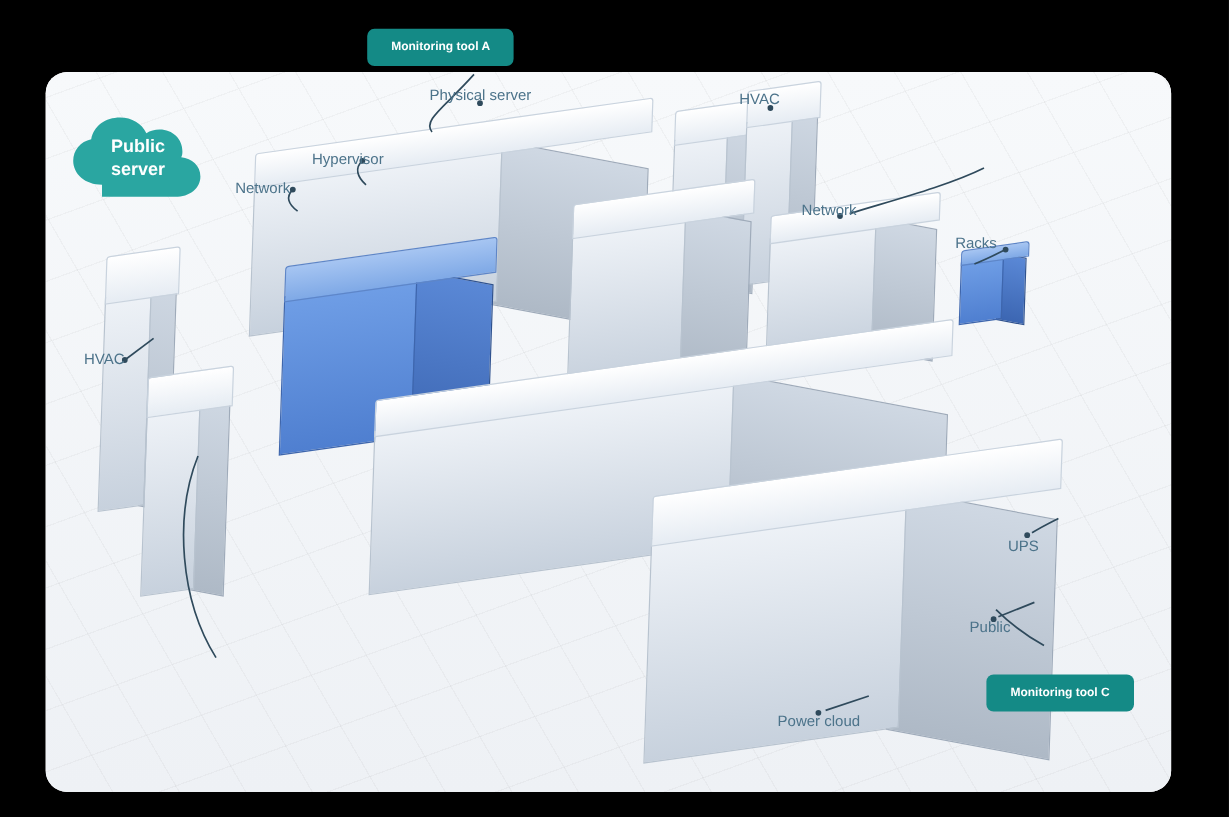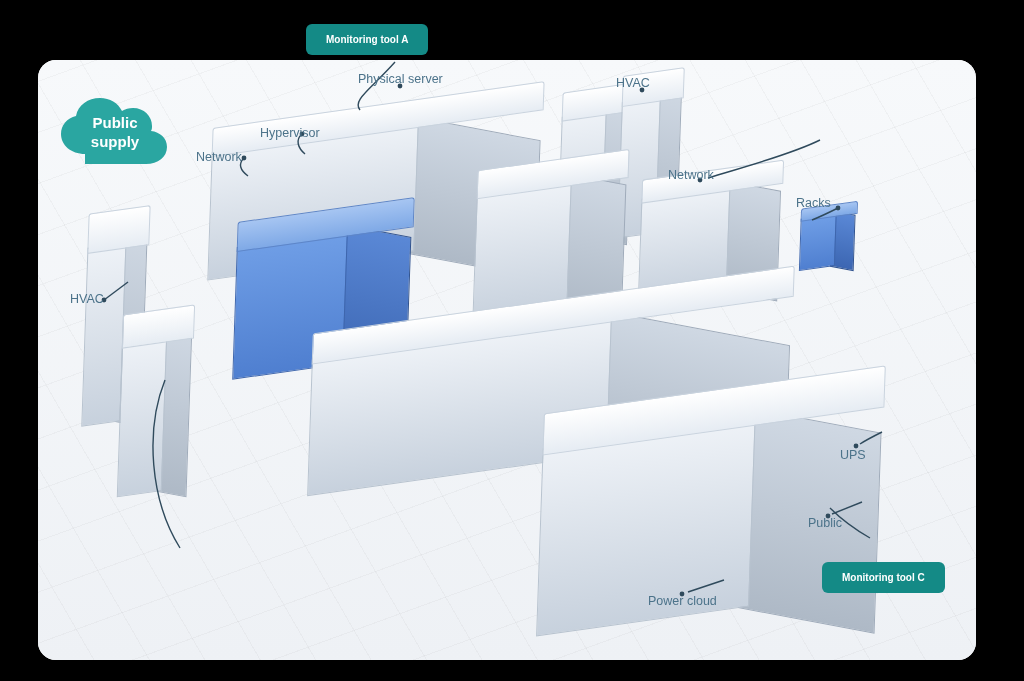--- a/index.html
+++ b/index.html
@@ -141,21 +141,21 @@
       <circle cx="682" cy="594" r="2.4"></circle>
 
     <path d="M870,538 C856,530 842,520 830,508"></path>
   </svg>
 
   <div class="cloud" style="left:55px;top:96px;width:120px;height:78px">
     <svg viewBox="0 0 120 78">
         <path fill="#2aa6a1" d="M30 58c-14 0-24-9-24-20 0-9 6-16 15-18 2-11 12-18 24-18 10 0 18 5 22 13 3-2 7-3 11-3 11 0 19 8 19 18 0 2 0 3-1 5 9 1 16 7 16 16 0 10-9 17-21 17H30z"></path>
       </svg>
     <span style="display:block;padding-top:18px">Public</span>
-    <span>supply</span>
+    <span>server</span>
   </div>
 
   <div class="tag" style="left:306px;top:24px">Monitoring tool A</div>
   <div class="tag" style="left:822px;top:562px">Monitoring tool C</div>
 
   <div class="small" style="left:358px;top:72px">Physical server</div>
   <div class="small" style="left:616px;top:76px">HVAC</div>
   <div class="small" style="left:260px;top:126px">Hypervisor</div>
   <div class="small" style="left:196px;top:150px">Network</div>
   <div class="small" style="left:668px;top:168px">Network</div>

